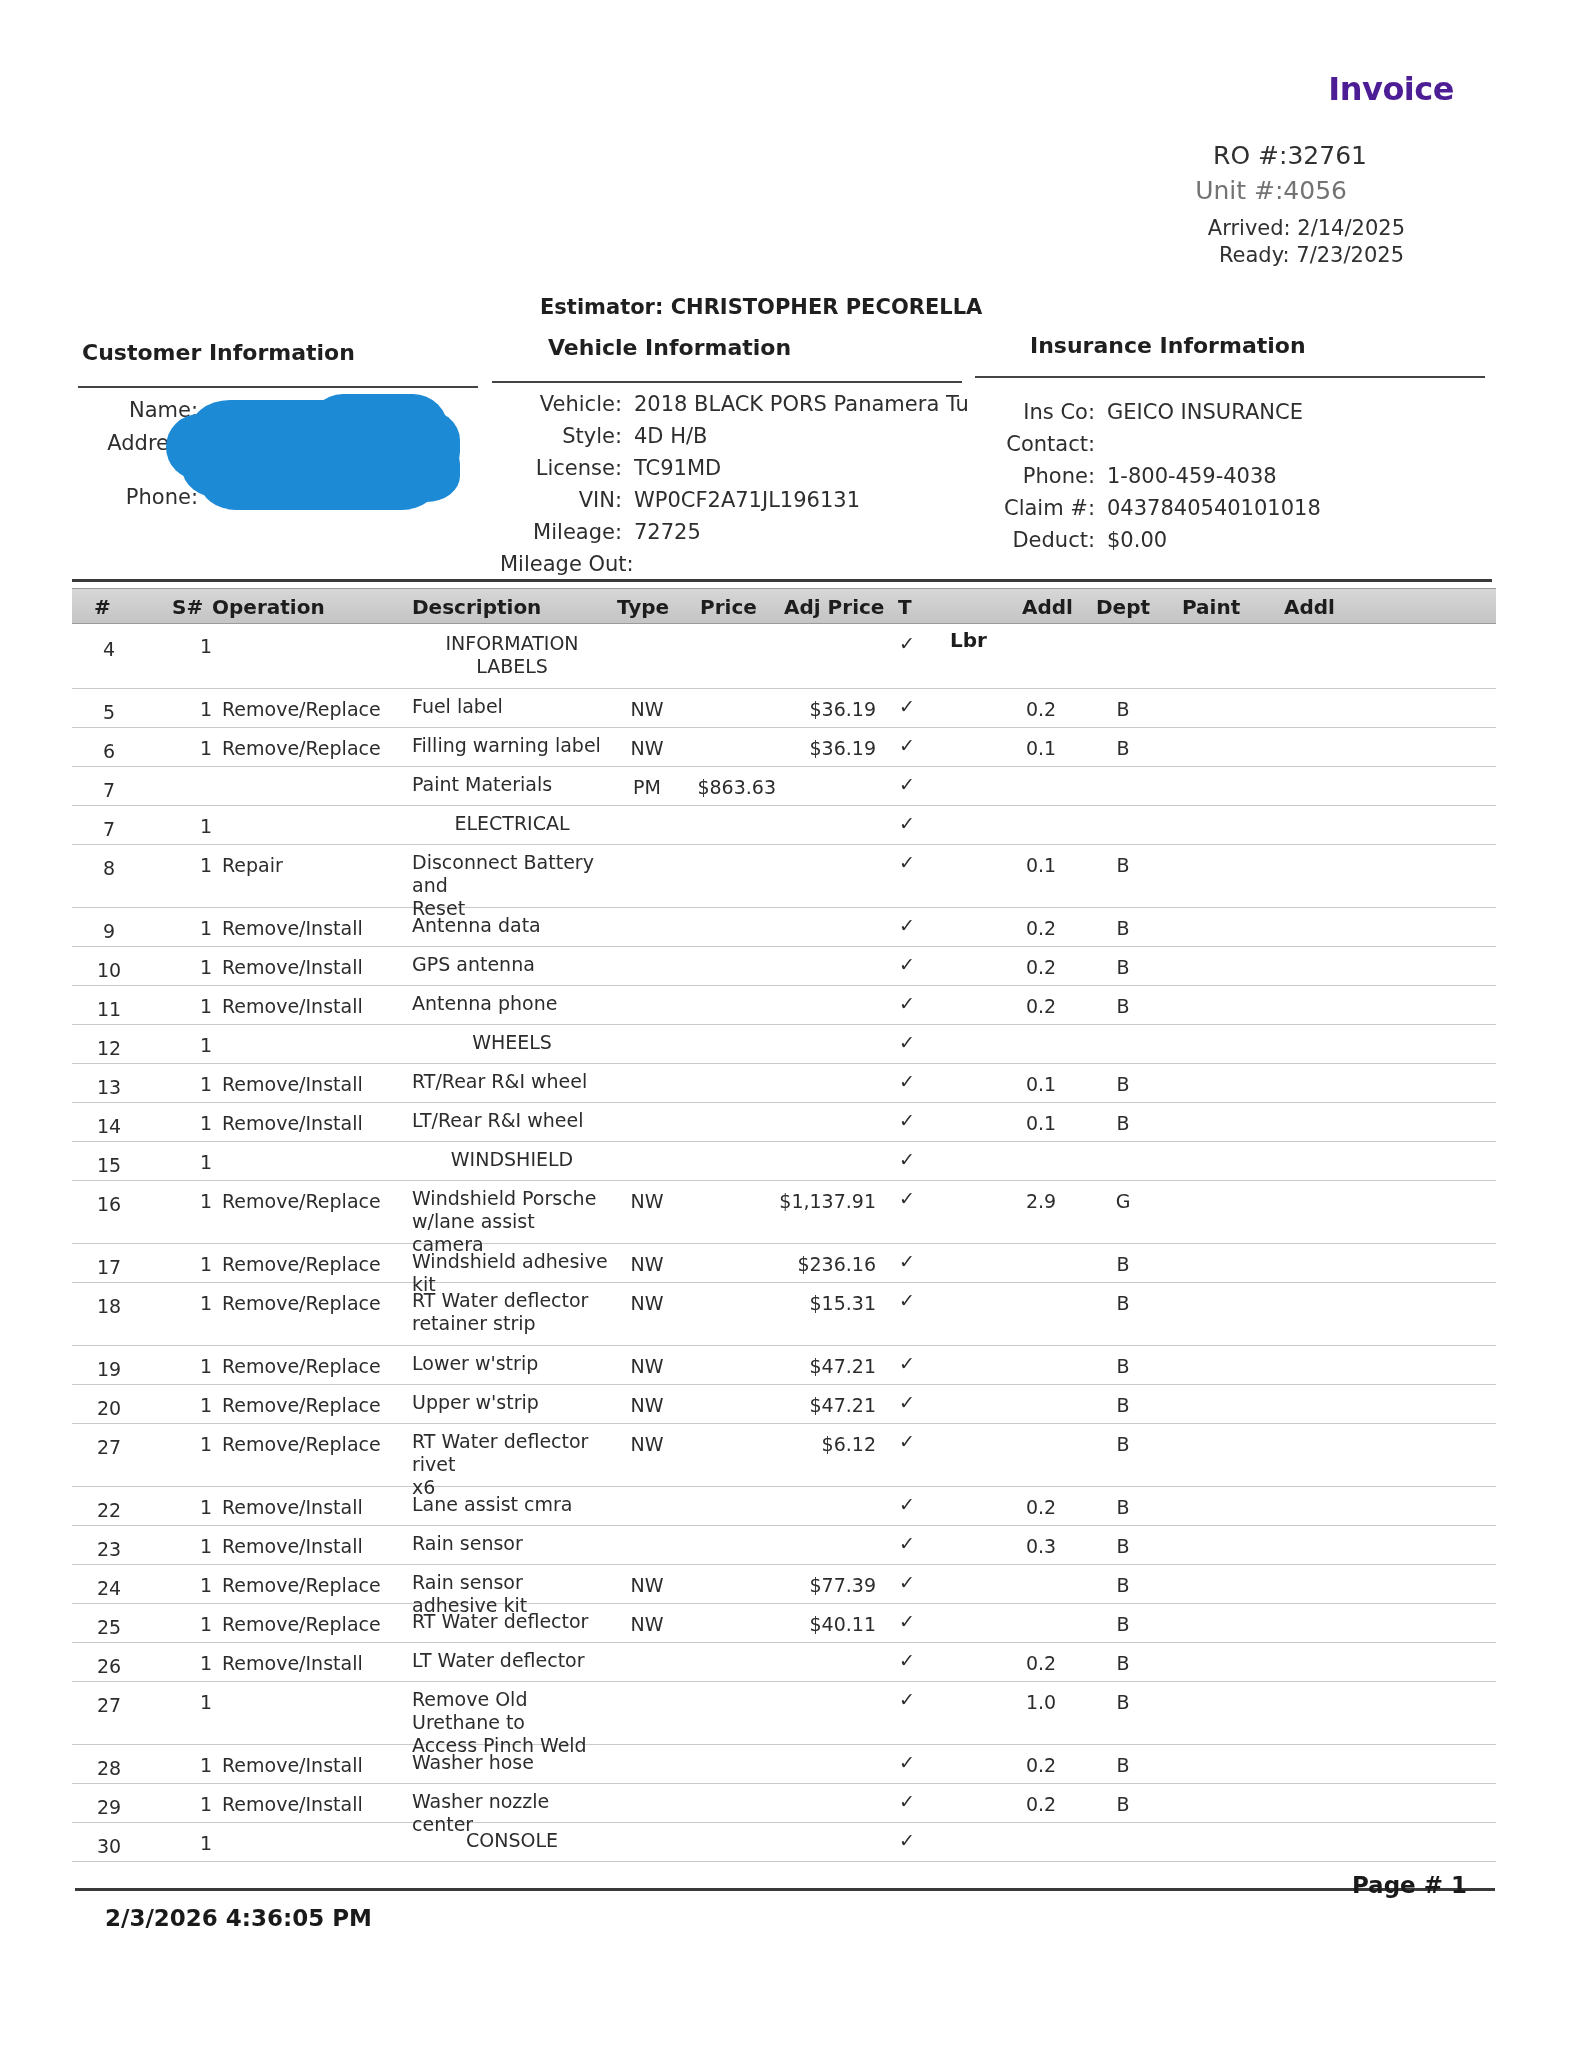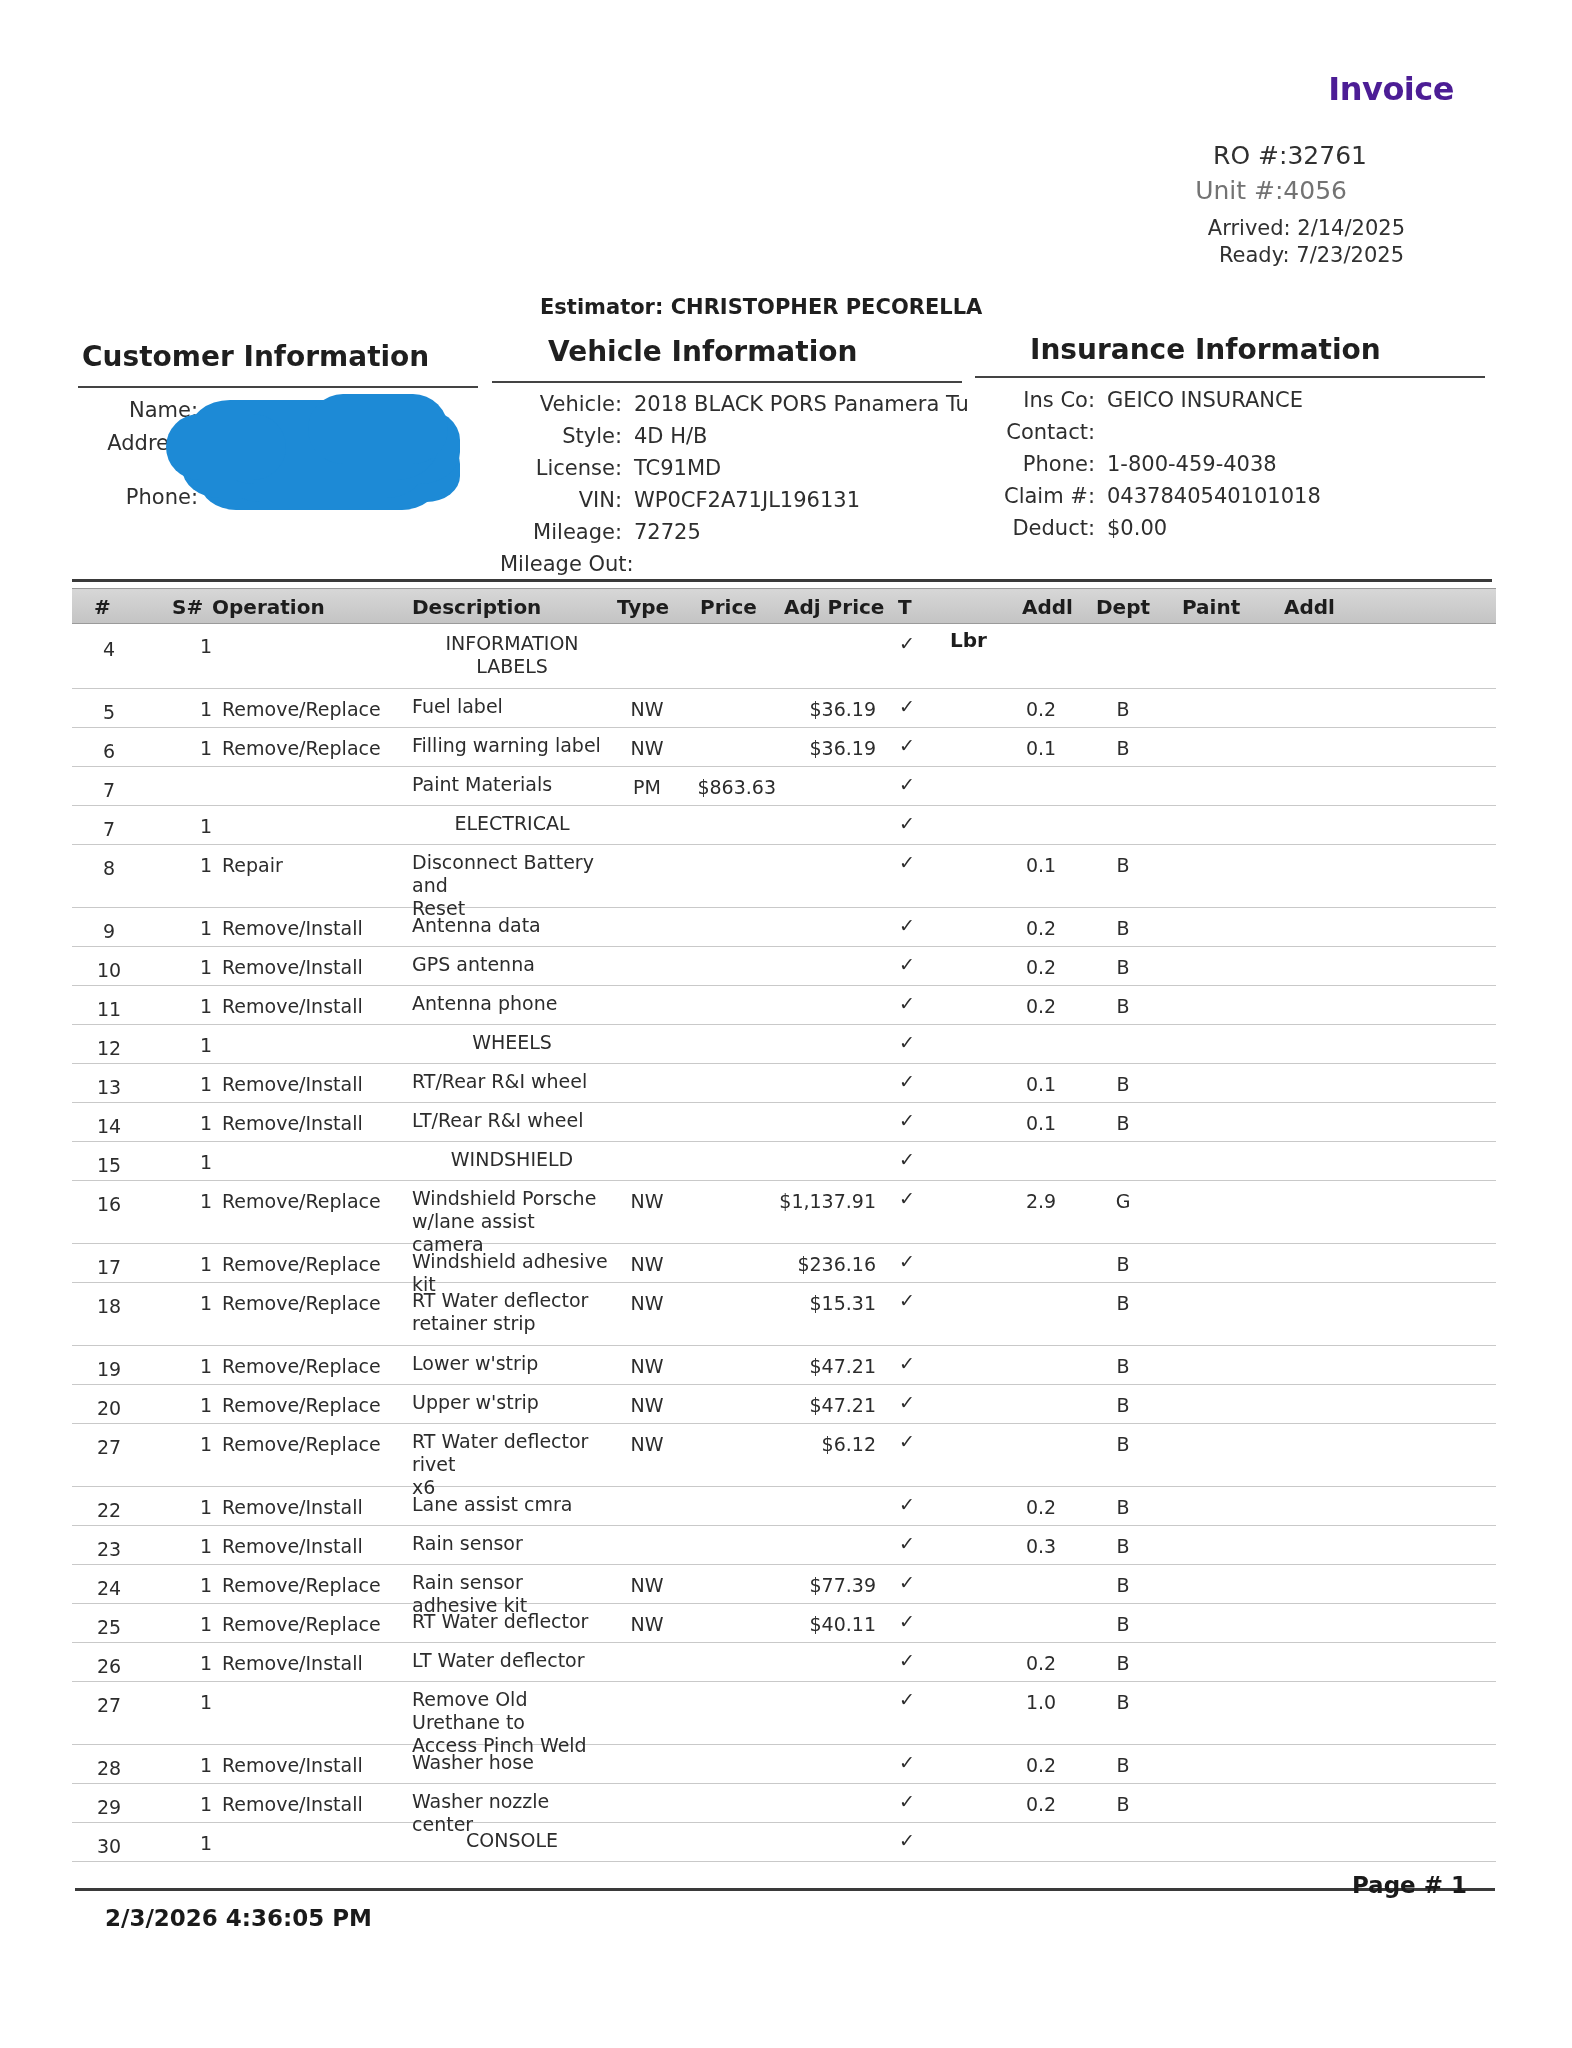--- a/index.html
+++ b/index.html
@@ -105,21 +105,21 @@
   
   .section-heads {
     position: absolute;
     top: 340px;
     left: 0;
     right: 0;
     height: 40px;
   }
   .sec-title {
     position: absolute;
-    font-size: 28px;
+    font-size: 22px;
     font-weight: bold;
     color: #1f1f1f;
     white-space: nowrap;
   }
   .sec-cust  { left: 82px;  top: 0; }
   .sec-veh   { left: 548px; top: -5px; }
   .sec-ins   { left: 1030px; top: -7px; }
 
   .rule {
     position: absolute;
@@ -179,21 +179,21 @@
     background: #1d8ad6;
     border-radius: 40px;
   }
 
   
   .veh-rows { position: absolute; left: 500px; top: 392px; }
   .veh-rows .kv { position: relative; display: block; margin-bottom: 8px; }
   .veh-rows .k { width: 122px; }
 
   
-  .ins-rows { position: absolute; left: 985px; top: 388px; }
+  .ins-rows { position: absolute; left: 985px; top: 400px; }
   .ins-rows .kv { position: relative; display: block; margin-bottom: 8px; }
   .ins-rows .k { width: 110px; }
   .kv .v { padding-left: 12px; }
 
   
   .table-wrap {
     position: absolute;
     top: 588px;
     left: 72px;
     width: 1424px;

